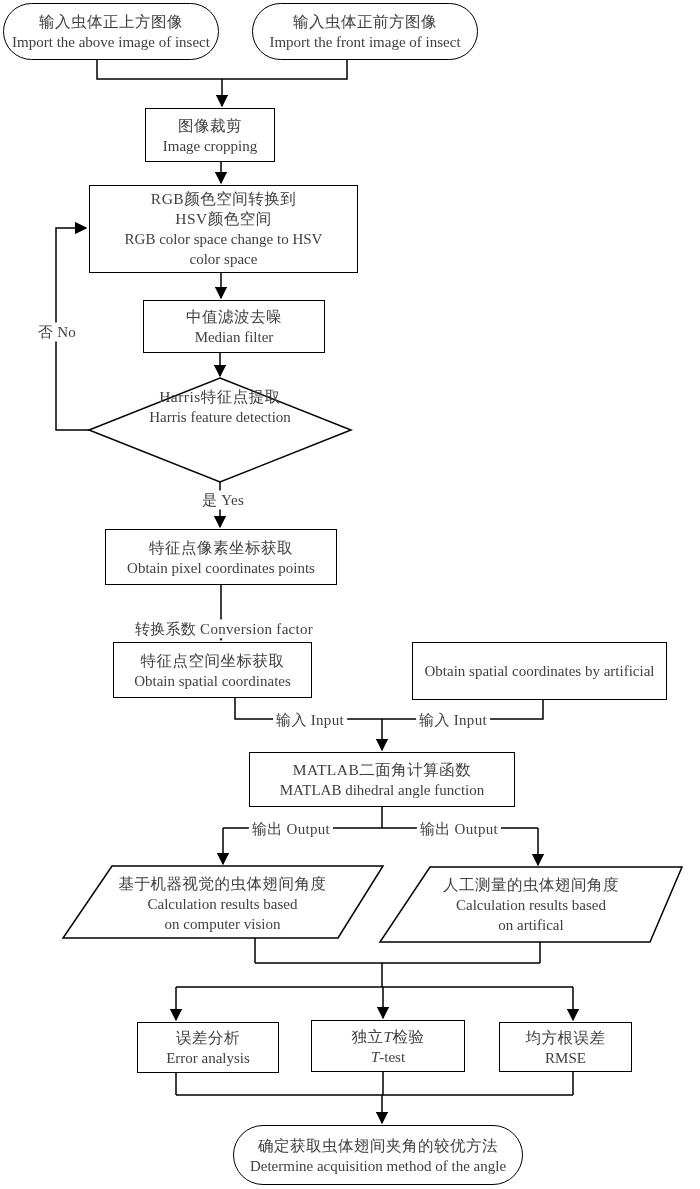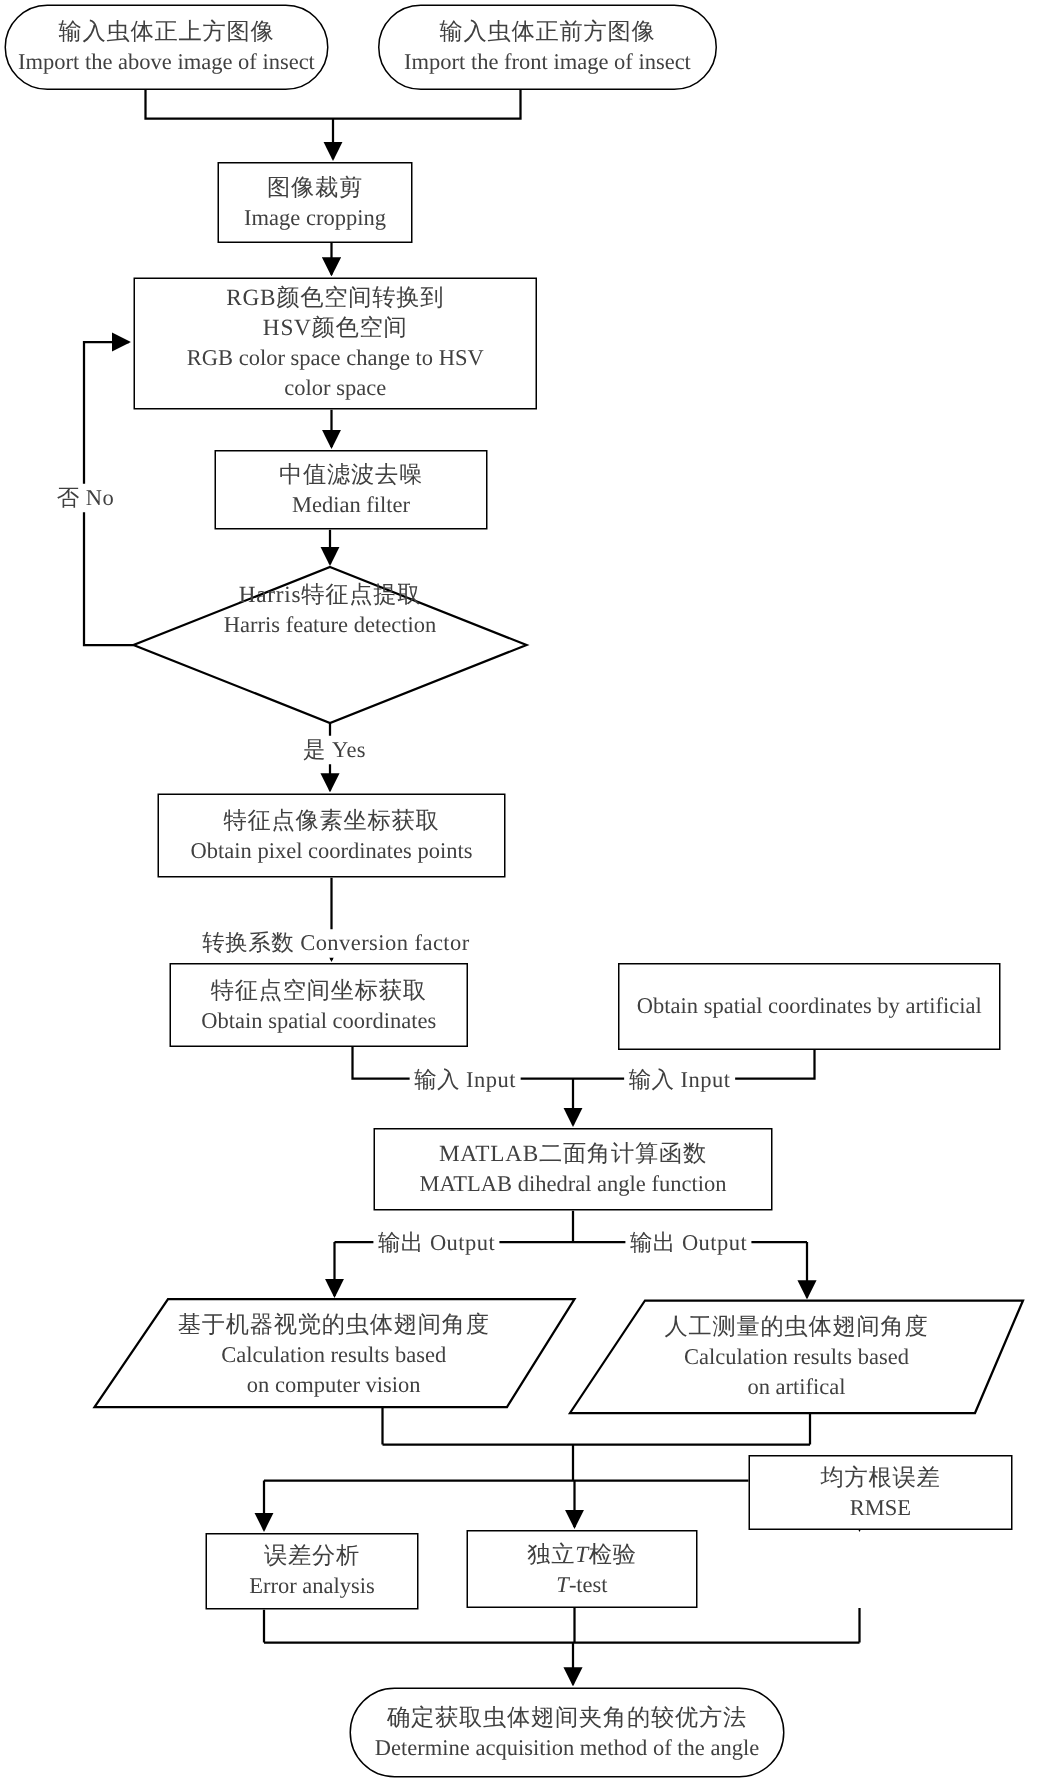--- a/index.html
+++ b/index.html
@@ -142,21 +142,21 @@
   <div class="node" style="left:105px;top:1022px;width:142px;height:51px;margin-left:32px;">
     <div class="zh">误差分析</div>
     <div class="en">Error analysis</div>
   </div>
 
   <div class="node" style="left:311px;top:1020px;width:154px;height:52px;">
     <div class="zh"><span>独立</span><span class="it">T</span><span>检验</span></div>
     <div class="en"><span class="it">T</span><span>-test</span></div>
   </div>
 
-  <div class="node" style="left:499px;top:970px;width:176px;height:50px;">
+  <div class="node" style="left:499px;top:1022px;width:133px;height:50px;">
     <div class="zh">均方根误差</div>
     <div class="en">RMSE</div>
   </div>
 
   <div class="node stadium" style="left:233px;top:1125px;width:290px;height:60px;">
     <div class="zh">确定获取虫体翅间夹角的较优方法</div>
     <div class="en">Determine acquisition method of the angle</div>
   </div>
 
   <div class="elabel" style="left:57px;top:332px;">否 No</div>

